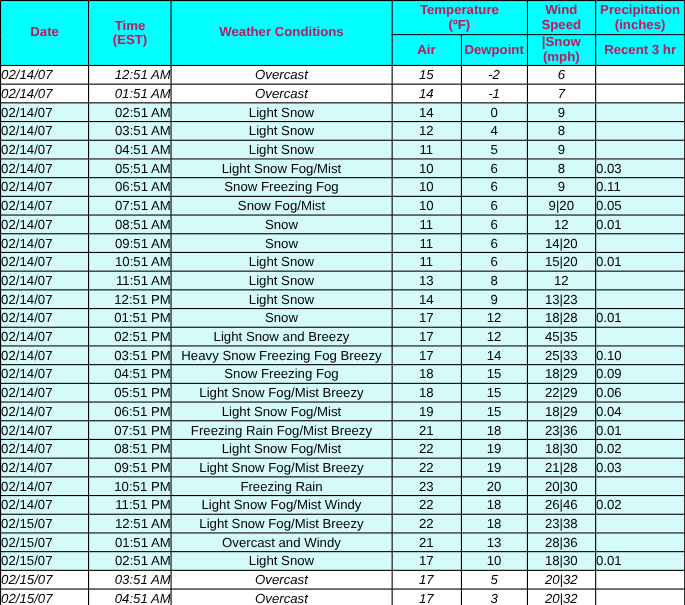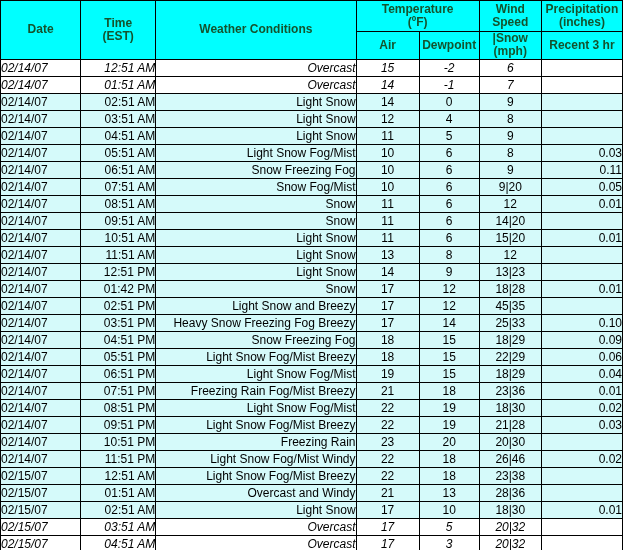--- a/index.html
+++ b/index.html
@@ -21,21 +21,21 @@
     background: #ffffff;
   }
   #wx-table th, #wx-table td {
     border: 1px solid #000000;
     padding: 0;
     margin: 0;
   }
   
   thead th {
     background: #00ffff;
-    color: #14532d;
+    color: #be185d;
     font-size: 12px;
     font-weight: bold;
     text-align: center;
     line-height: 1.12;
     vertical-align: middle;
     padding: 1px 2px;
   }
   .hdr-sub {
     height: 24px;
   }
@@ -60,25 +60,25 @@
     line-height: 14px;
     height: 16px;
     white-space: nowrap;
     overflow: hidden;
   }
   tbody tr.row-shaded td { background: #d5fafa; }
   tbody tr.row-plain  td { background: #ffffff; }
   tbody tr.row-italic td { font-style: italic; }
   td.c-date   { text-align: left; }
   td.c-time   { text-align: right; }
-  td.c-cond   { text-align: right; padding-left: 4px; }
+  td.c-cond   { text-align: center; padding-left: 4px; }
   td.c-air    { text-align: center; }
   td.c-dew    { text-align: center; }
   td.c-wind   { text-align: center; }
-  td.c-precip { text-align: right; }
+  td.c-precip { text-align: left; }
 </style>
 </head>
 <body>
 
 <table id="wx-table">
   <colgroup>
     <col class="col-date">
     <col class="col-time">
     <col class="col-cond">
     <col class="col-air">
@@ -230,21 +230,21 @@
         <td class="c-date">02/14/07</td>
         <td class="c-time">12:51 PM</td>
         <td class="c-cond">Light Snow</td>
         <td class="c-air">14</td>
         <td class="c-dew">9</td>
         <td class="c-wind">13|23</td>
         <td class="c-precip"></td>
       </tr>
       <tr class="row-shaded">
         <td class="c-date">02/14/07</td>
-        <td class="c-time">01:42 PM</td>
+        <td class="c-time">01:51 PM</td>
         <td class="c-cond">Snow</td>
         <td class="c-air">17</td>
         <td class="c-dew">12</td>
         <td class="c-wind">18|28</td>
         <td class="c-precip">0.01</td>
       </tr>
       <tr class="row-shaded">
         <td class="c-date">02/14/07</td>
         <td class="c-time">02:51 PM</td>
         <td class="c-cond">Light Snow and Breezy</td>

